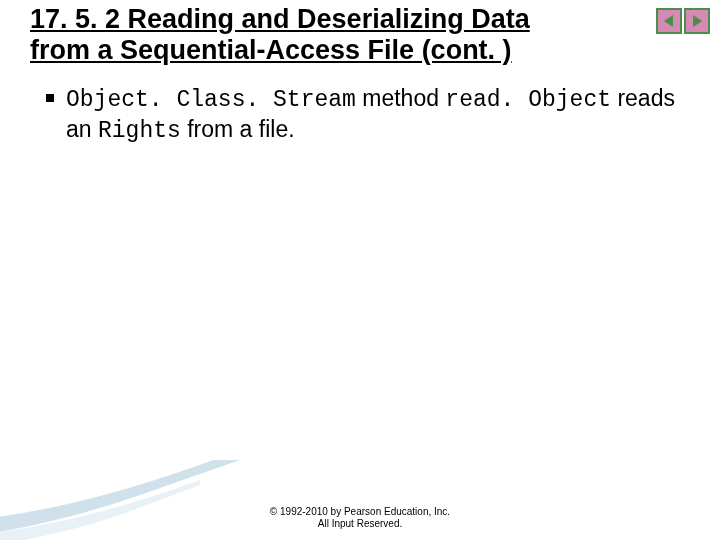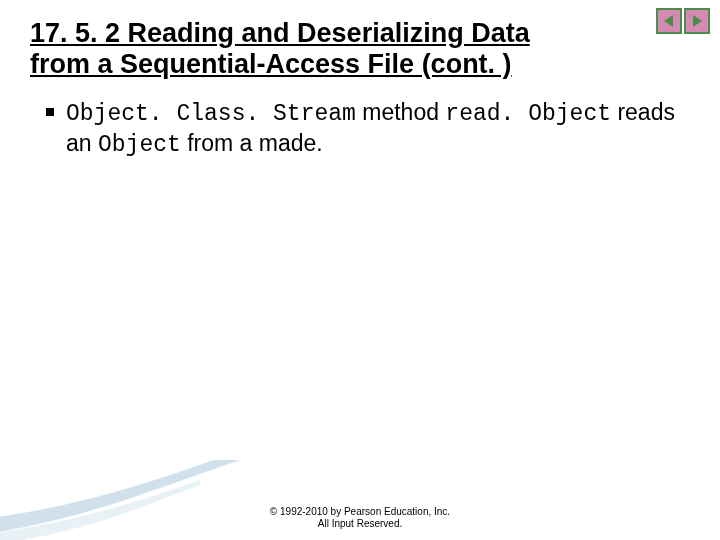--- a/index.html
+++ b/index.html
@@ -10,21 +10,21 @@
     background: #ffffff;
     font-family: Arial, Helvetica, sans-serif;
     position: relative;
     overflow: hidden;
   }
   .slide {
     width: 720px;
     height: 540px;
     position: relative;
     box-sizing: border-box;
-    padding: 18px 30px 0 30px;
+    padding: 4px 30px 0 30px;
   }
   .title {
     font-size: 27px;
     font-weight: bold;
     text-decoration: underline;
     color: #000;
     line-height: 1.15;
     margin: 0 0 18px 0;
     max-width: 560px;
   }
@@ -109,21 +109,21 @@
     <div class="nav-btn">
       <svg width="14" height="14" viewBox="0 0 14 14">
         <polygon points="3,1 3,13 12,7" fill="#4c8c4c"></polygon>
       </svg>
     </div>
   </div>
 
   <h1 class="title">17. 5. 2 Reading and Deserializing Data from a Sequential-Access File (cont. )</h1>
 
   <ul class="bullets" id="bullet-list">
-      <li><span class="mono">Object. Class. Stream</span><span> method </span><span class="mono">read. Object</span><span> reads an </span><span class="mono">Object</span><span> from a made.</span></li>
+      <li><span class="mono">Object. Class. Stream</span><span> method </span><span class="mono">read. Object</span><span> reads an </span><span class="mono">Rights</span><span> from a file.</span></li>
     </ul>
 
   <svg class="swoosh" viewBox="0 0 300 100">
     <path d="M0,80 Q100,70 200,35 L300,0 L300,-10 Q170,40 70,55 Q20,62 0,65 Z" fill="#c8dce8" opacity="0.85"></path>
     <path d="M0,90 Q90,85 180,55 L260,25 L260,20 Q150,60 60,72 Q20,78 0,80 Z" fill="#e2edf4" opacity="0.8"></path>
   </svg>
 
   <div class="footer">
     <div>© 1992-2010 by Pearson Education, Inc.</div>
     <div>All Input Reserved.</div>

